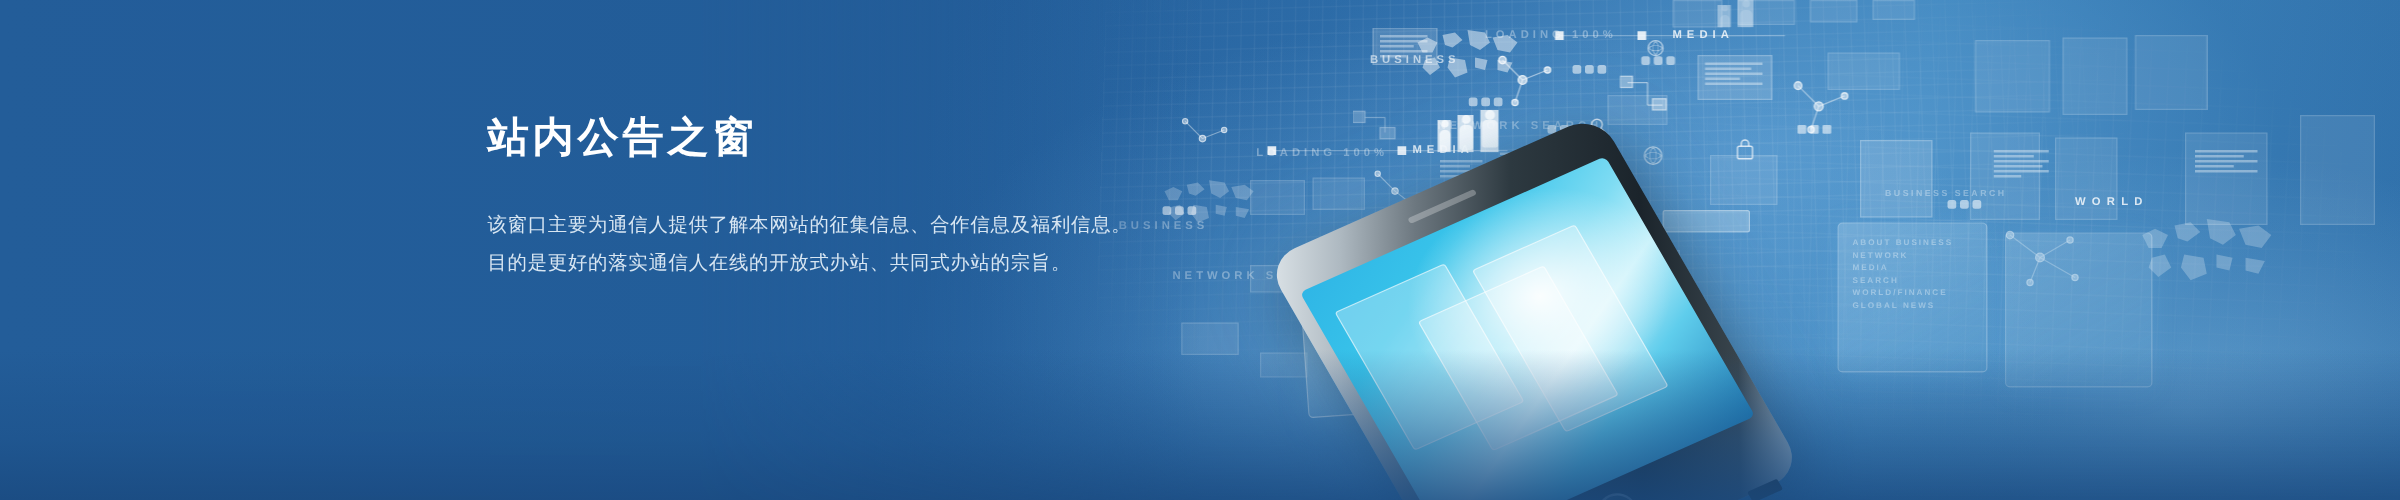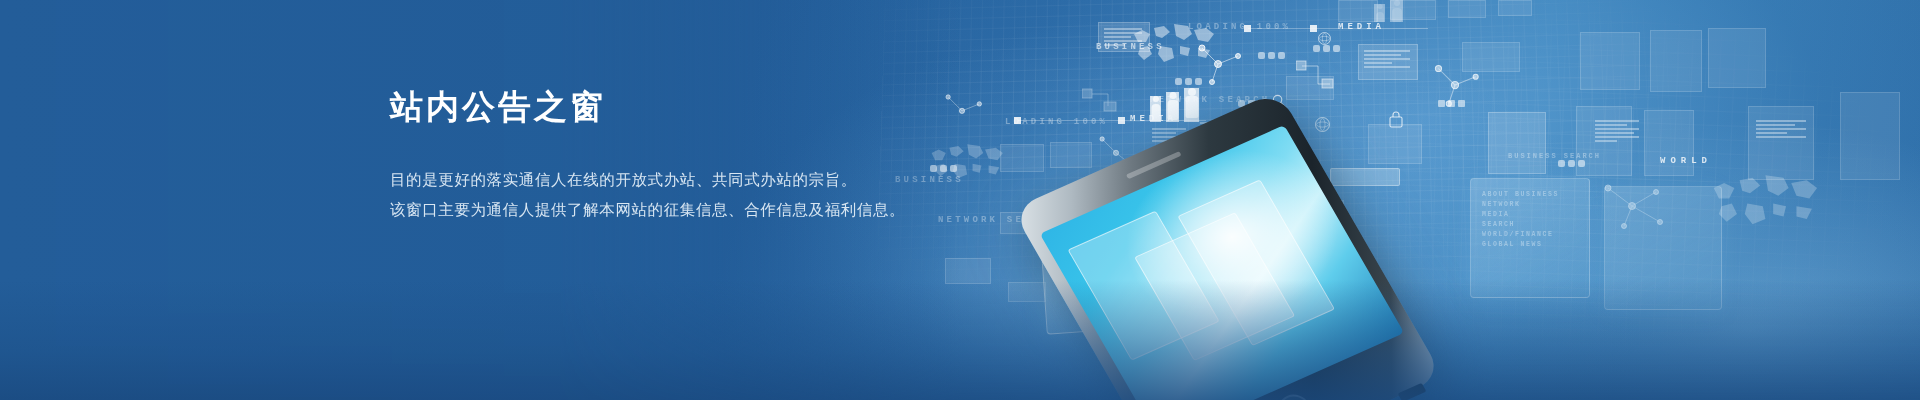--- a/index.html
+++ b/index.html
@@ -8,21 +8,21 @@
     background: #ffffff;
   }
   * { box-sizing: border-box; }
 
   .banner {
     position: relative;
     width: 1920px;
     height: 400px;
     overflow: hidden;
     background: #1d4ed8;
-    font-family: Liberation Mono, monospace;
+    font-family: Liberation Sans, sans-serif;
   }
 
   
   .bg-base {
     position: absolute;
     inset: 0;
     background:
       radial-gradient(ellipse 680px 420px at 1180px 300px, rgba(150,205,240,0.55) 0%, rgba(110,175,225,0.25) 38%, rgba(35,93,153,0) 68%),
       radial-gradient(ellipse 900px 520px at 1420px 120px, rgba(120,180,230,0.45) 0%, rgba(60,125,185,0.20) 45%, rgba(35,93,153,0) 75%),
       radial-gradient(ellipse 500px 300px at 1750px 330px, rgba(165,215,245,0.40) 0%, rgba(35,93,153,0) 70%),
@@ -550,18 +550,18 @@
       <div class="phone-btn"></div>
     </div>
   </div>
 
   <div class="bg-vignette"></div>
   <div class="bg-bottom-fade"></div>
 
   <div class="content">
     <h1 class="title">站内公告之窗</h1>
     <div class="desc">
+      <p>该窗口主要为通信人提供了解本网站的征集信息、合作信息及福利信息。</p>
       <p>目的是更好的落实通信人在线的开放式办站、共同式办站的宗旨。</p>
-      <p>该窗口主要为通信人提供了解本网站的征集信息、合作信息及福利信息。</p>
     </div>
   </div>
 
 </div>
 
 </body></html>

